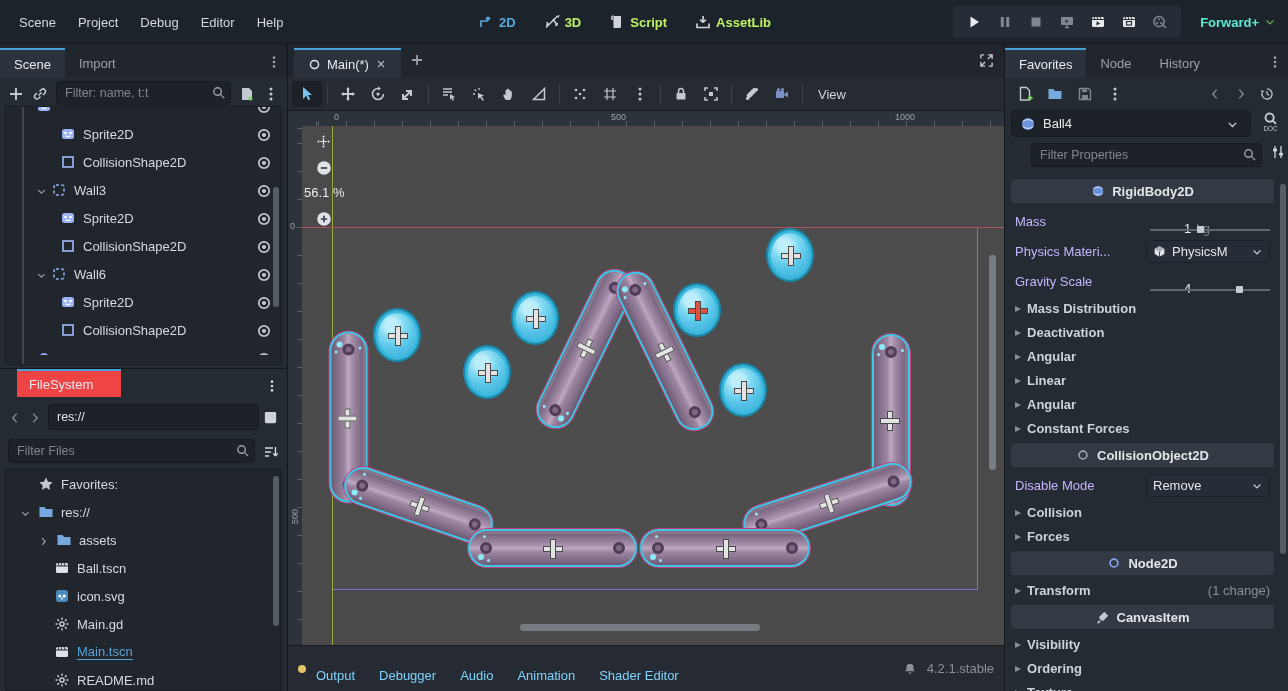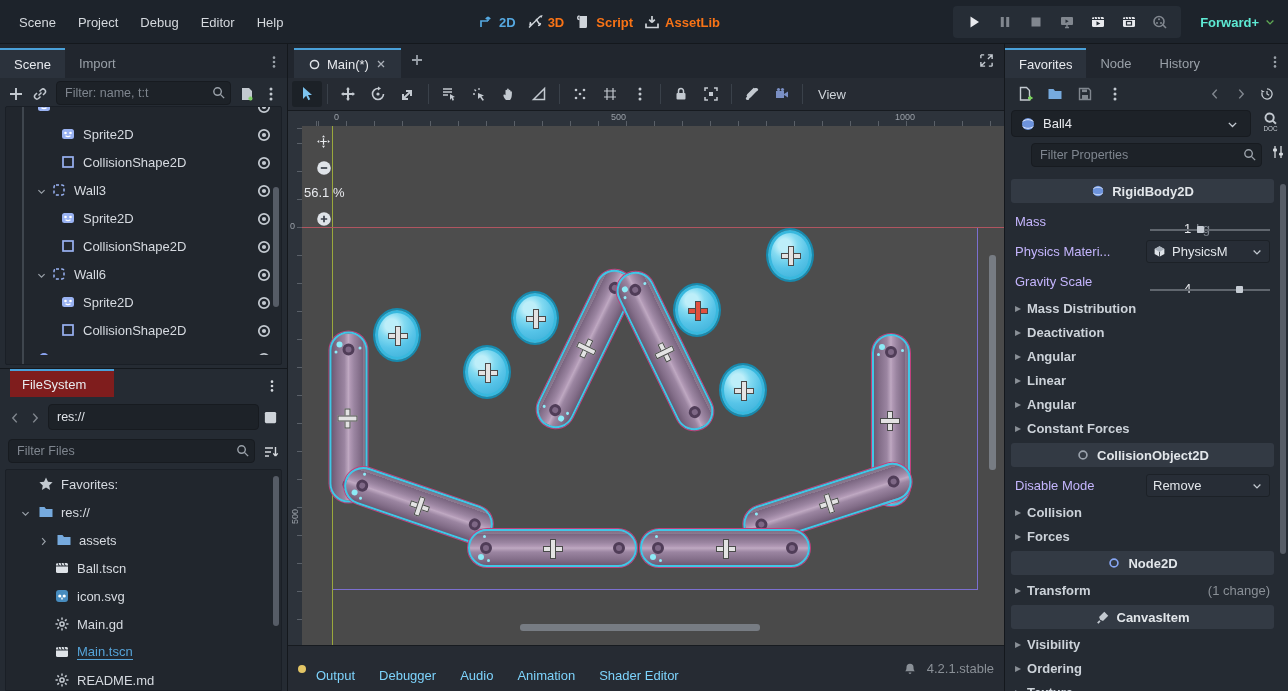--- a/index.html
+++ b/index.html
@@ -7,22 +7,22 @@
     font-family:"Liberation Sans","DejaVu Sans",sans-serif; font-size:13px; color:#d5d9de; }
   .abs { position:absolute; }
   .panel { position:absolute; background:#252b33; }
   .ic { width:16px; height:16px; display:inline-block; vertical-align:middle; flex:none; }
   .dim { color:#81878f; }
 
   
   #topbar { left:0; top:0; width:1288px; height:44px; background:#1d232b; border-bottom:1px solid #14181d; }
   #menus { position:absolute; left:8px; top:0; height:44px; display:flex; align-items:center; }
   #menus .menu { padding:4px 11px; color:#d5d9de; cursor:default; }
-  #context { position:absolute; left:478px; top:0; height:44px; display:flex; align-items:center; gap:11px; }
-  .ctx-item { display:flex; align-items:center; gap:5px; font-weight:bold; color:#f97316; }
+  #context { position:absolute; left:478px; top:0; height:44px; display:flex; align-items:center; gap:28px; }
+  .ctx-item { display:flex; align-items:center; gap:5px; font-weight:bold; color:#bef264; }
   .ctx-item.active { color:#55a8e0; }
   #runbox { position:absolute; left:953px; top:6px; height:32px; background:#262d36; border-radius:4px;
     display:flex; align-items:center; padding:0 10px; gap:9px; }
   #runbox .rbtn { width:22px; height:22px; display:flex; align-items:center; justify-content:center; }
   #renderer { position:absolute; right:12px; top:0; height:44px; display:flex; align-items:center; gap:5px;
     color:#5eead4; font-weight:bold; }
 
   
   .tabbar { height:34px; display:flex; align-items:flex-end; background:#21262e; position:relative; }
   .tab { height:30px; display:flex; align-items:center; padding:0 14px; gap:6px; color:#99a0a8; }
@@ -42,22 +42,22 @@
   #scene-tree::before { content:""; position:absolute; left:16px; top:0; bottom:0; width:2px; background:#596069; opacity:.55; }
   .tree-row { position:relative; height:28px; display:flex; align-items:center; gap:7px; color:#d6dae0; }
   .tree-row .eye { position:absolute; right:9px; top:6px; color:#c3c9d0; }
   .tree-row .chev { color:#9aa1a9; margin-right:-3px; }
   .tree-clip-top { height:13px; overflow:hidden; }
   .tree-clip-top .tree-row { margin-top:-15px; }
   .tree-clip-bottom { height:11px; overflow:hidden; }
   .tree-scroll { position:absolute; right:2px; top:80px; width:6px; height:120px; background:#565c66; border-radius:3px; }
 
   #fs-panel { left:0; top:369px; width:287px; height:322px; }
-  #fs-tab { position:absolute; left:10px; top:0; width:104px; height:28px; border-top:2px solid #4aa0d8;
-    background:#7f1d1d; display:flex; align-items:center; padding:0 12px; color:#e8eaee; }
+  #fs-tab { position:absolute; left:17px; top:0; width:104px; height:28px; border-top:2px solid #4aa0d8;
+    background:#ef4444; display:flex; align-items:center; padding:0 12px; color:#e8eaee; }
   #fs-nav { position:absolute; left:0; top:32px; width:100%; height:32px; display:flex; align-items:center; gap:4px; padding:0 8px; }
   #fs-path { flex:1; height:26px; background:#1d2228; border:1px solid #171b20; border-radius:4px;
     color:#dfe3e8; padding:0 8px; font-size:12.5px; font-family:inherit; }
   #fs-filter-row { position:absolute; left:0; top:68px; width:100%; height:28px; display:flex; align-items:center; gap:8px; padding:0 8px; }
   #fs-list { position:absolute; left:5px; right:5px; top:100px; bottom:0; background:#21262d;
     border:1px solid #1a1f26; border-radius:2px 2px 0 0; overflow:hidden; }
   .fs-row { position:relative; height:28px; display:flex; align-items:center; gap:7px; color:#d6dae0; }
   .fs-row.active-file { color:#55a3d8; }
   .fs-scroll { position:absolute; right:2px; top:6px; width:6px; height:150px; background:#565c66; border-radius:3px; }
 

